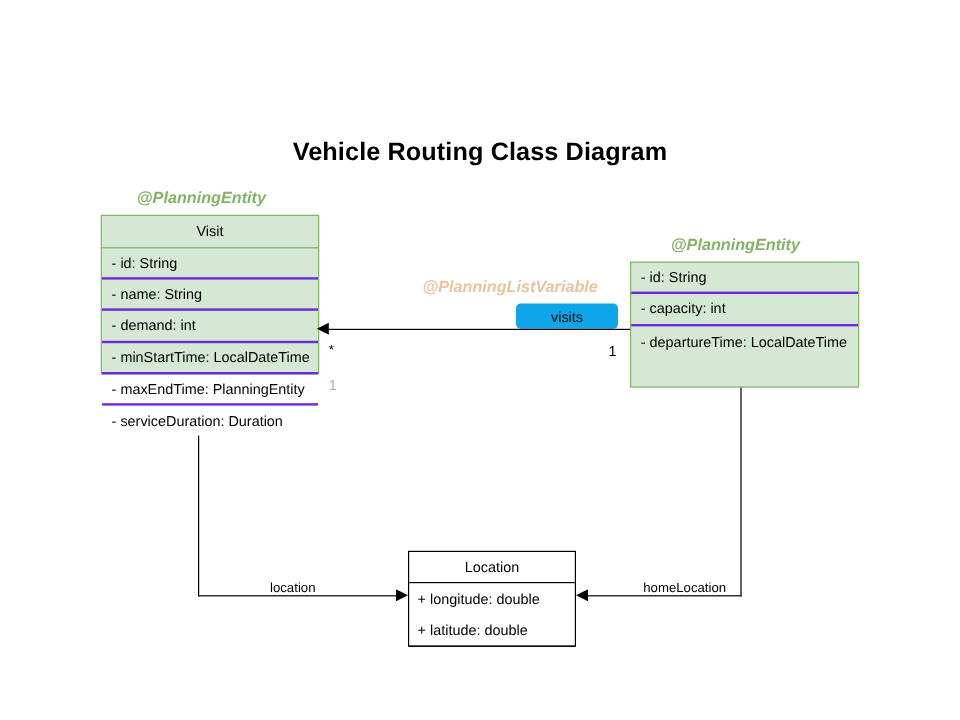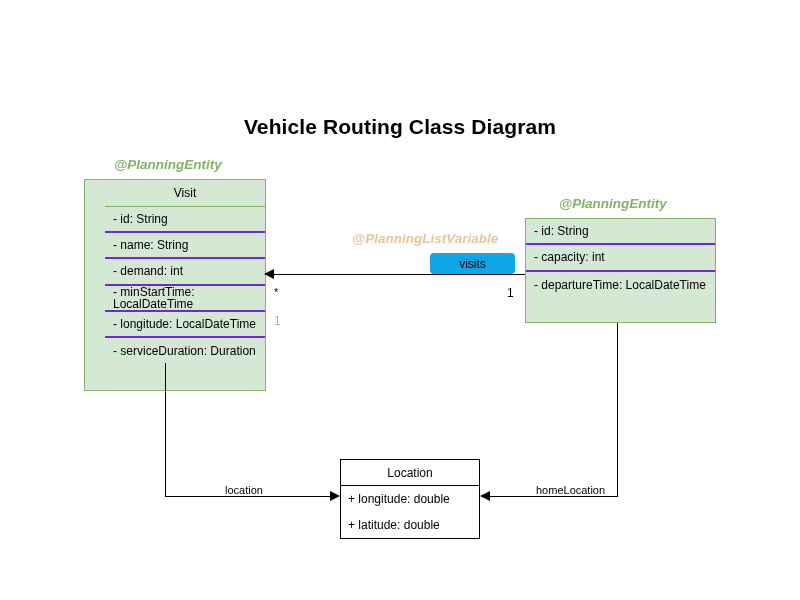--- a/index.html
+++ b/index.html
@@ -80,21 +80,21 @@
     display: flex;
     align-items: center;
   }
   .uml-class.plain .attr {
     border-bottom: 1px solid #000000;
     padding-left: 7px;
   }
   .uml-class .attr.last { border-bottom: none; }
 
   
-  #visit-class { left: 84px; top: 179px; width: 182px; height: 212px; padding-left: 20px; }
+  #visit-class { left: 84px; top: 179px; width: 182px; height: 133px; }
   #visit-class .class-name { height: 27px; }
   #visit-class .attr { height: 26.2px; }
 
   
   #vehicle-class { left: 525px; top: 218px; width: 191px; height: 105px; }
   #vehicle-class .class-name { height: 26px; }
   #vehicle-class .attr { height: 26.3px; }
 
   
   #location-class { left: 340px; top: 459px; width: 140px; height: 80px; }
@@ -164,21 +164,21 @@
   <div class="diagram-title">Vehicle Routing Class Diagram</div>
 
   <div class="stereotype green" style="left:114px; top:157px;">@PlanningEntity</div>
 
   <div class="uml-class" id="visit-class">
     <div class="class-name">Visit</div>
     <div class="attr">- id: String</div>
     <div class="attr">- name: String</div>
     <div class="attr">- demand: int</div>
     <div class="attr">- minStartTime: LocalDateTime</div>
-    <div class="attr">- longitude: LocalDateTime</div>
+    <div class="attr">- maxEndTime: PlanningEntity</div>
     <div class="attr last">- serviceDuration: Duration</div>
   </div>
 
   <div class="stereotype green" style="left:559px; top:196px;">@PlanningEntity</div>
 
   <div class="uml-class" id="vehicle-class">
     <div class="attr">- id: String</div>
     <div class="attr">- capacity: int</div>
     <div class="attr last">- departureTime: LocalDateTime</div>
   </div>

